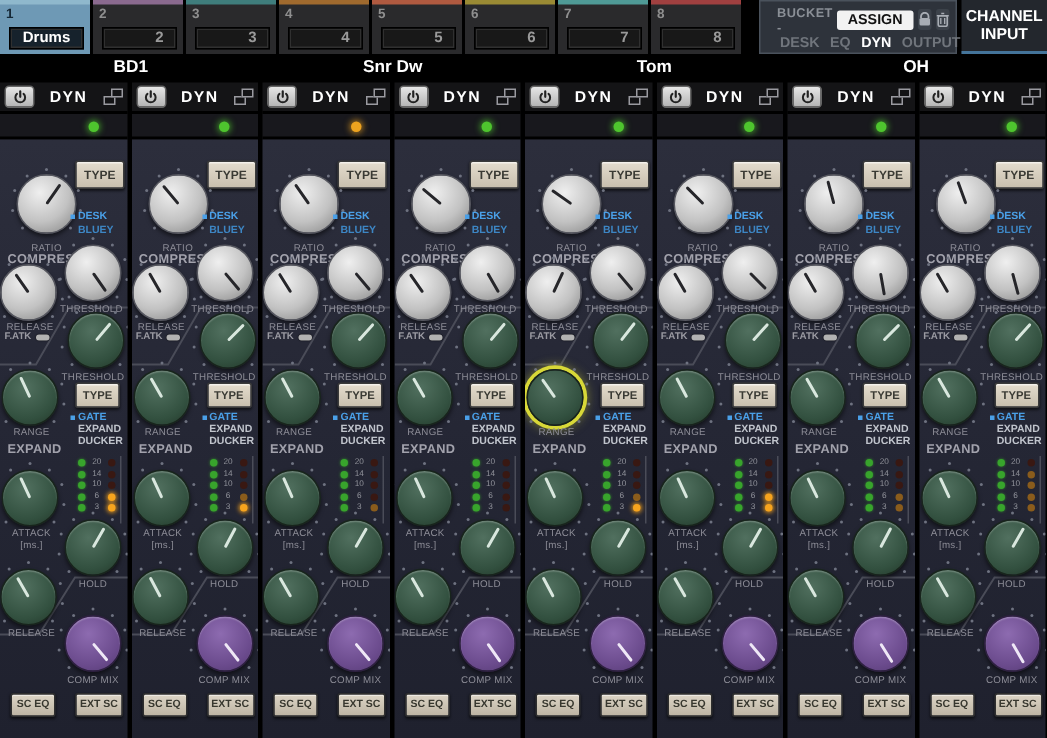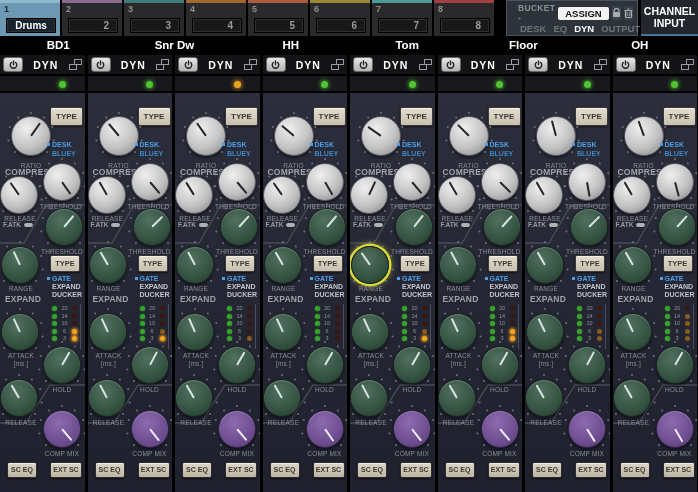--- a/index.html
+++ b/index.html
@@ -151,23 +151,21 @@
           <span class="view-tab">OUTPUT</span>
         </div>
     </div>
     <div id="channel-view">CHANNEL
 INPUT</div>
   </div>
 
   <div id="names">
       <div class="cname">BD1</div>
       <div class="cname">Snr Dw</div>
-      <div class="cname">HH</div>
       <div class="cname">Tom</div>
-      <div class="cname">Floor</div>
       <div class="cname">OH</div>
     </div>
   <div id="strips">
       <div class="strip">
         <div class="shead">
           <div class="pwr">
             <svg width="9" height="10" viewBox="0 0 10 11">
               <path d="M5 1v4" stroke="#222" stroke-width="1.6" stroke-linecap="round"></path>
               <path d="M2.6 2.8a3.6 3.6 0 1 0 4.8 0" fill="none" stroke="#222" stroke-width="1.5" stroke-linecap="round"></path>
             </svg>

